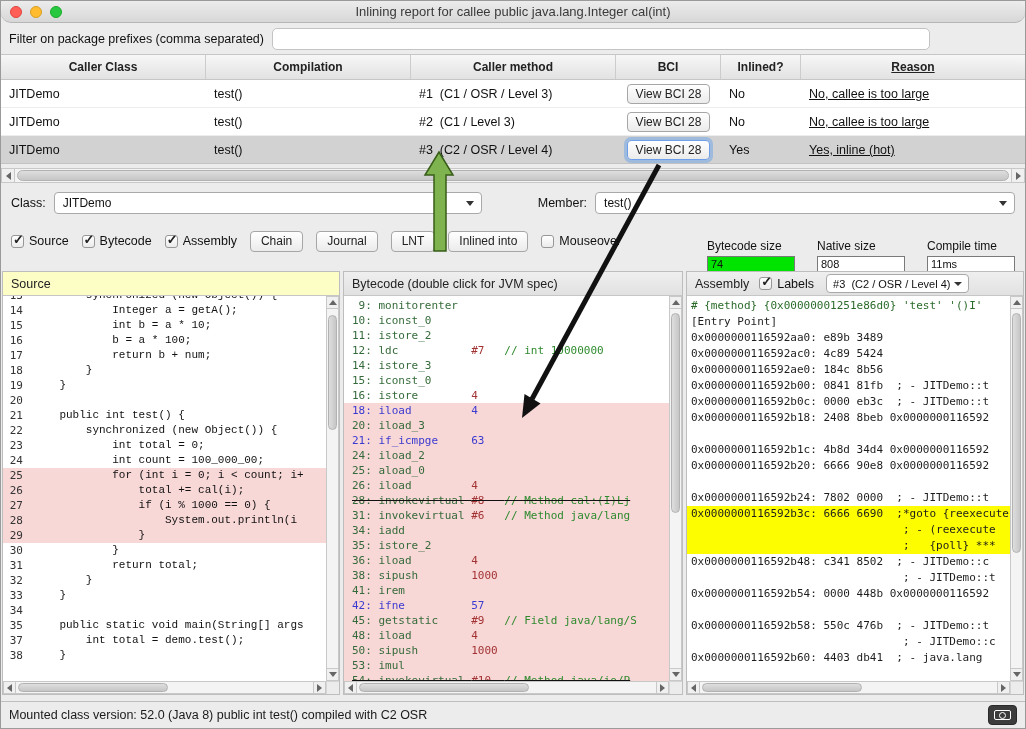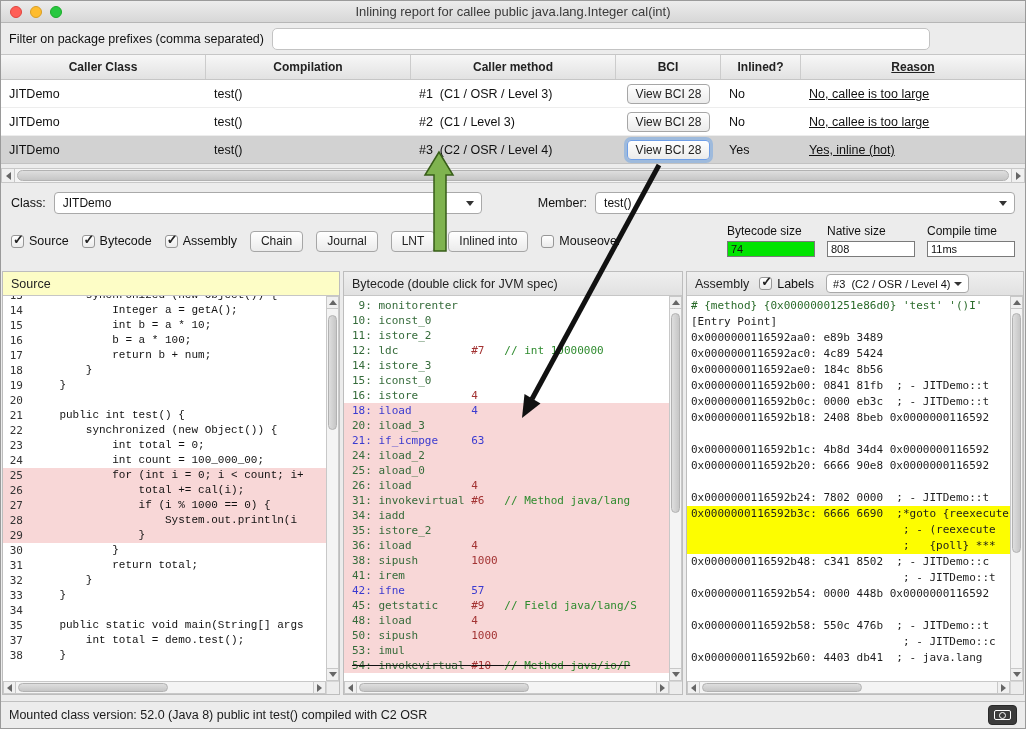--- a/index.html
+++ b/index.html
@@ -1,21 +1,21 @@
 <!DOCTYPE html>
 <html><head>
 <meta charset="utf-8">
 <style>
   * { box-sizing: border-box; margin: 0; padding: 0; }
   html,body { width:1026px; height:729px; }
   body { font-family:"Liberation Sans",sans-serif; background:#ececec; position:relative; overflow:hidden; }
   .window { position:relative; width:1026px; height:729px; background:#ececec; border:1px solid #9a9a9a; overflow:hidden; }
 
   
-  .titlebar { height:22px; background:linear-gradient(#ececec,#d7d7d7); border-bottom:1px solid #b6b6b6; display:flex; align-items:center; position:relative; }
+  .titlebar { height:22px; background:linear-gradient(#ececec,#d7d7d7); border-bottom:1px solid #b6b6b6; display:flex; align-items:center; position:relative;border-radius:10px; }
   .traffic { display:flex; gap:8px; padding-left:9px; z-index:2; }
   .light { width:12px; height:12px; border-radius:50%; display:inline-block; }
   .light.red { background:#ff5f57; border:1px solid #e0443e; }
   .light.yellow { background:#febc2e; border:1px solid #d89e24; }
   .light.green { background:#28c840; border:1px solid #1aab29; }
   .title { position:absolute; left:0; right:0; text-align:center; font-size:13px; color:#3a3a3a; }
 
   
   .filter-row { height:31px; display:flex; align-items:center; padding:0 8px; }
   .flabel { font-size:12.5px; color:#111; white-space:nowrap; }
@@ -53,21 +53,21 @@
   .combo-arrow { position:absolute; right:7px; top:50%; margin-top:-2px; width:0; height:0; border:4px solid transparent; border-top:5px solid #333; }
   .class-combo { width:428px; margin-left:8px; }
   .member-label { margin-left:56px; }
   .member-combo { flex:1; margin-left:8px; }
 
   
   .toolbar { display:flex; align-items:center; height:36px; margin-top:8px; padding:0 10px; gap:13px; }
   .cbx { display:flex; align-items:center; gap:5px; font-size:12.5px; color:#111; white-space:nowrap; }
   .cb { width:13px; height:13px; border:1px solid #979797; border-radius:3px; background:linear-gradient(#fff,#ebebeb); position:relative; flex:none; }
   .cb.checked::after { content:"✓"; position:absolute; left:1px; top:-4px; font-size:13px; font-weight:bold; color:#222; }
-  .tright { margin-left:auto; display:flex; gap:12px; align-self:flex-start; padding-top:1px; }
+  .tright { margin-left:auto; display:flex; gap:22px; align-self:flex-start; padding-top:1px;margin-top:15px; }
   .fgroup { display:flex; flex-direction:column; width:88px; }
   .flab { font-size:12px; color:#111; white-space:nowrap; margin-bottom:3px; }
   .fval { height:16px; border:1px solid #7a7a7a; background:#fff; font-size:11px; color:#111; padding:1px 3px 0; font-family:"Liberation Sans",sans-serif; }
   .fval-green { background:#00e400; }
 
   
   .panels { display:flex; gap:3px; margin-top:12px; height:424px; padding:0 1px; }
   .panel { position:relative; background:#fff; border:1px solid #bdbdbd; overflow:hidden; }
   .panel.source-panel { width:338px; }
   .panel.bytecode-panel { width:340px; }
@@ -288,20 +288,21 @@
             <div class="cl bcl"><span class="bc-op">12: ldc           </span><span class="bc-opr">#7   </span><span class="bc-cmt">// int 10000000</span></div>
             <div class="cl bcl"><span class="bc-op">14: istore_3</span></div>
             <div class="cl bcl"><span class="bc-op">15: iconst_0</span></div>
             <div class="cl bcl"><span class="bc-op">16: istore        </span><span class="bc-opr">4    </span></div>
             <div class="cl bcl hl-pink"><span class="bc-branch">18: iload         </span><span class="bc-oprb">4    </span></div>
             <div class="cl bcl hl-pink"><span class="bc-op">20: iload_3</span></div>
             <div class="cl bcl hl-pink"><span class="bc-branch">21: if_icmpge     </span><span class="bc-oprb">63   </span></div>
             <div class="cl bcl hl-pink"><span class="bc-op">24: iload_2</span></div>
             <div class="cl bcl hl-pink"><span class="bc-op">25: aload_0</span></div>
             <div class="cl bcl hl-pink"><span class="bc-op">26: iload         </span><span class="bc-opr">4    </span></div>
+            <div class="cl bcl hl-pink strike"><span class="bc-op">28: invokevirtual </span><span class="bc-opr">#8   </span><span class="bc-cmt">// Method cal:(I)Lj</span></div>
             <div class="cl bcl hl-pink"><span class="bc-op">31: invokevirtual </span><span class="bc-opr">#6   </span><span class="bc-cmt">// Method java/lang</span></div>
             <div class="cl bcl hl-pink"><span class="bc-op">34: iadd</span></div>
             <div class="cl bcl hl-pink"><span class="bc-op">35: istore_2</span></div>
             <div class="cl bcl hl-pink"><span class="bc-op">36: iload         </span><span class="bc-opr">4    </span></div>
             <div class="cl bcl hl-pink"><span class="bc-op">38: sipush        </span><span class="bc-opr">1000 </span></div>
             <div class="cl bcl hl-pink"><span class="bc-op">41: irem</span></div>
             <div class="cl bcl hl-pink"><span class="bc-branch">42: ifne          </span><span class="bc-oprb">57   </span></div>
             <div class="cl bcl hl-pink"><span class="bc-op">45: getstatic     </span><span class="bc-opr">#9   </span><span class="bc-cmt">// Field java/lang/S</span></div>
             <div class="cl bcl hl-pink"><span class="bc-op">48: iload         </span><span class="bc-opr">4    </span></div>
             <div class="cl bcl hl-pink"><span class="bc-op">50: sipush        </span><span class="bc-opr">1000 </span></div>

